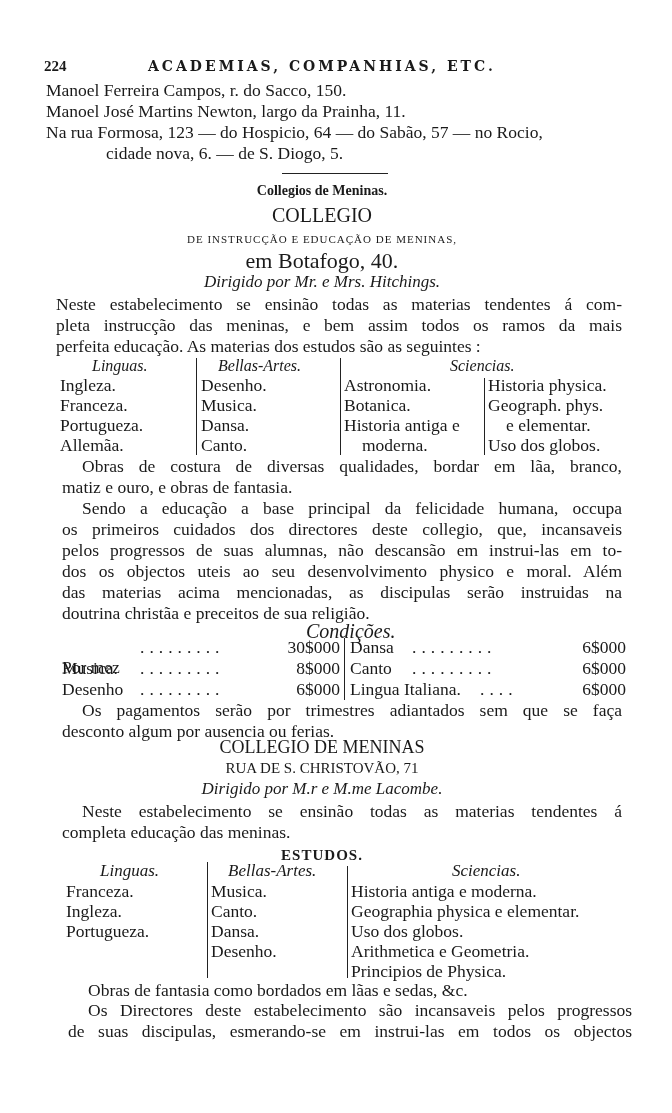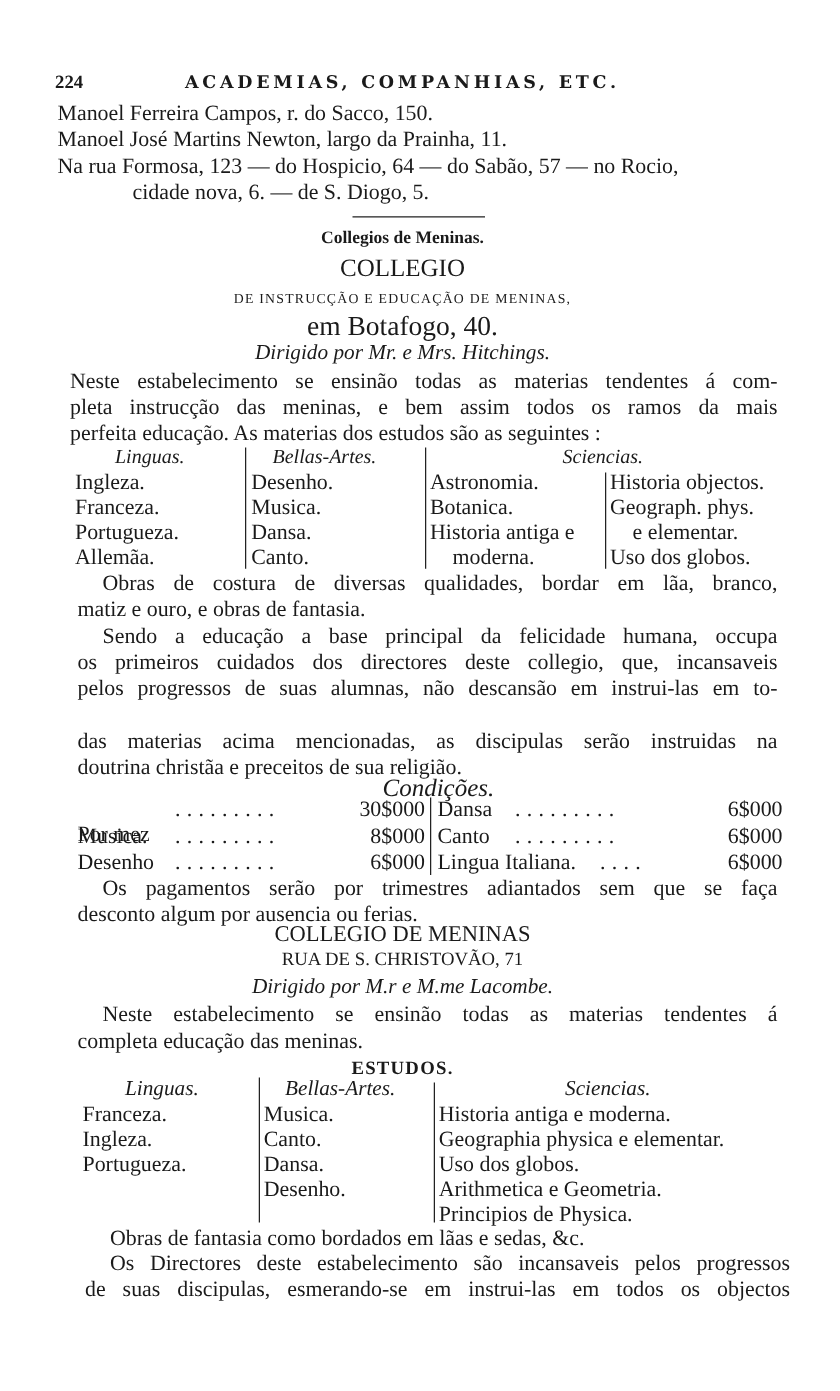--- a/index.html
+++ b/index.html
@@ -65,32 +65,33 @@
     <div class="abs line" style="top:375px;left:201px;">Desenho.</div>
     <div class="abs line" style="top:395px;left:201px;">Musica.</div>
     <div class="abs line" style="top:415px;left:201px;">Dansa.</div>
     <div class="abs line" style="top:435px;left:201px;">Canto.</div>
 
     <div class="abs line" style="top:375px;left:344px;">Astronomia.</div>
     <div class="abs line" style="top:395px;left:344px;">Botanica.</div>
     <div class="abs line" style="top:415px;left:344px;">Historia antiga e</div>
     <div class="abs line" style="top:435px;left:362px;">moderna.</div>
 
-    <div class="abs line" style="top:375px;left:488px;">Historia objectos.</div>
+    <div class="abs line" style="top:375px;left:488px;">Historia physica.</div>
     <div class="abs line" style="top:395px;left:488px;">Geograph. phys.</div>
     <div class="abs line" style="top:415px;left:506px;">e elementar.</div>
     <div class="abs line" style="top:435px;left:488px;">Uso dos globos.</div>
   </div>
 
   <div class="abs line just" style="top:456px;left:82px;width:540px;">Obras de costura de diversas qualidades, bordar em lãa, branco,</div>
   <div class="abs line just" style="top:498px;left:82px;width:540px;">Sendo a educação a base principal da felicidade humana, occupa</div>
 
   <div class="abs line" style="top:477px;left:62px;">matiz e ouro, e obras de fantasia.</div>
   <div class="abs line just" style="top:519px;left:62px;width:560px;">os primeiros cuidados dos directores deste collegio, que, incansaveis</div>
   <div class="abs line just" style="top:540px;left:62px;width:560px;">pelos progressos de suas alumnas, não descansão em instrui-las em to-</div>
+  <div class="abs line just" style="top:561px;left:62px;width:560px;">dos os objectos uteis ao seu desenvolvimento physico e moral. Além</div>
   <div class="abs line just" style="top:582px;left:62px;width:560px;">das materias acima mencionadas, as discipulas serão instruidas na</div>
   <div class="abs line" style="top:603px;left:62px;">doutrina christãa e preceitos de sua religião.</div>
 
   <div class="abs ital" style="top:620px;left:306px;font-size:20px;">Condições.</div>
   <div>
     <div class="vline" style="left:344px;top:638px;height:62px;"></div>
 
     <div class="abs line" style="top:637px;left:62px;margin-top:20px;">Por mez</div>
     <div class="abs line dots" style="top:637px;left:140px;">.........</div>
     <div class="abs line" style="top:637px;left:270px;width:70px;text-align:right;">30$000</div>

